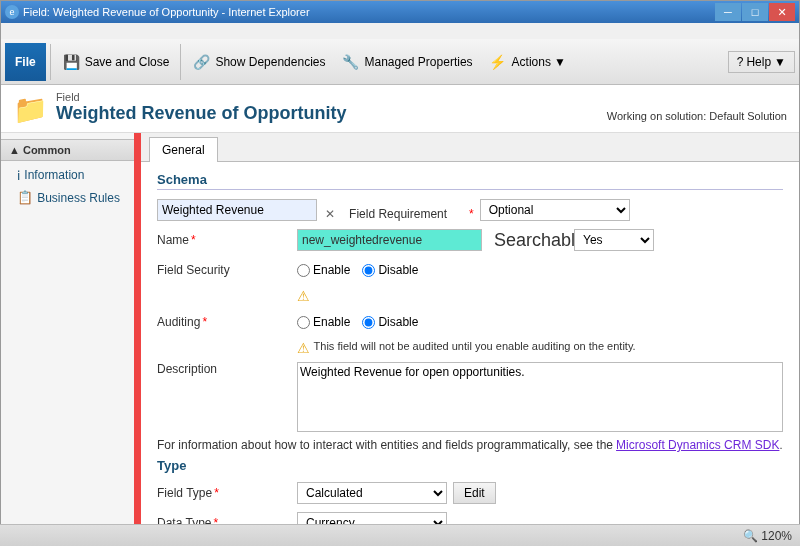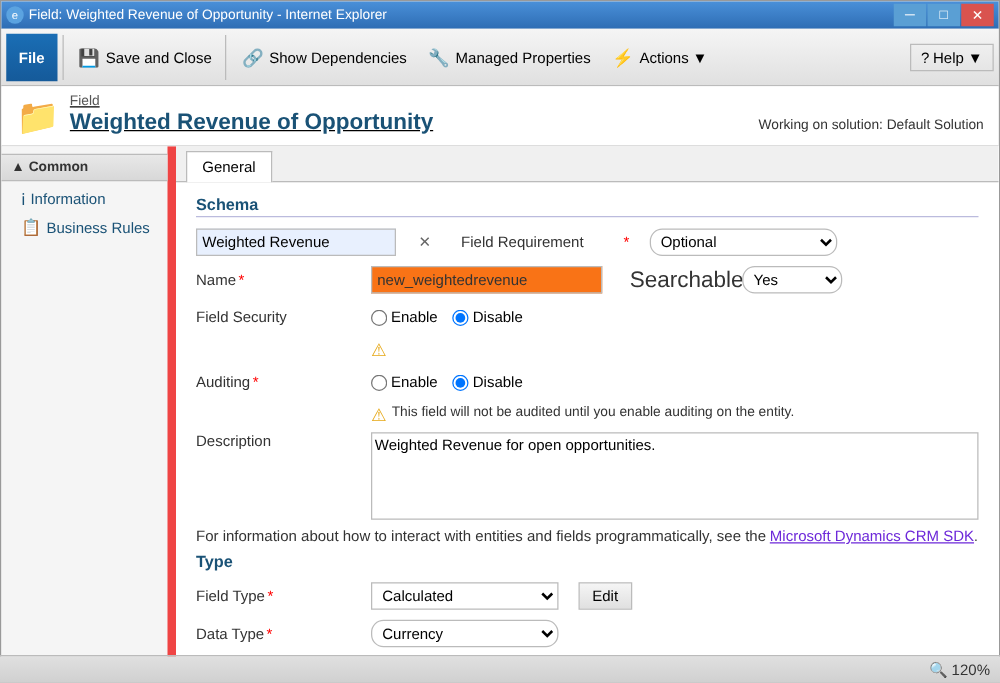--- a/index.html
+++ b/index.html
@@ -25,20 +25,21 @@
 
     
     .toolbar {
       background: linear-gradient(to bottom, #f5f5f5, #e0e0e0);
       border-bottom: 1px solid #bbb;
       height: 46px;
       display: flex;
       align-items: center;
       padding: 16px 4px;
       gap: 2px;
+      margin-top: 16px;
     }
     .toolbar-file-btn {
       background: linear-gradient(to bottom, #1a6eb5, #155a9a);
       color: white;
       border: none;
       padding: 4px 10px;
       font-size: 12px;
       cursor: pointer;
       height: 38px;
       font-weight: bold;
@@ -79,21 +80,21 @@
     .page-header {
       background: white;
       padding: 6px 12px;
       display: flex;
       align-items: flex-start;
       justify-content: space-between;
       border-bottom: 1px solid #ddd;
     }
     .page-header-left { display: flex; align-items: flex-start; gap: 8px; }
     .folder-icon { font-size: 28px; color: #f0a030; margin-top: 2px; }
-    .page-title-area { display: flex; flex-direction: column; text-decoration: underline; }
+    .page-title-area { display: flex; flex-direction: column; }
     .page-entity-type { font-size: 11px; color: #555; }
     .page-entity-name { font-size: 18px; font-weight: bold; color: #1a5276; }
     .working-on { font-size: 11px; color: #333; align-self: flex-end; padding-bottom: 4px; }
 
     
     .content-area {
       display: flex;
       flex: 1;
       overflow: hidden;
     }
@@ -170,30 +171,30 @@
       margin-bottom: 6px;
       min-height: 24px;
     }
     .form-label {
       width: 140px;
       font-size: 12px;
       color: #333;
       flex-shrink: 0;
     }
     .form-label .required { color: red; margin-left: 2px; }
-    .form-control-group { display: flex; align-items: center; gap: 16px; flex: 1; }
+    .form-control-group { display: flex; align-items: flex-end; gap: 6px; flex: 1; }
 
     input[type="text"] {
       border: 1px solid #bbb;
       padding: 2px 4px;
       font-size: 12px;
       height: 22px;
     }
     .display-name-input { width: 160px; background: #e8f0fe; border-color: #7eb4ea; }
-    .name-input { width: 185px; background: #f97316; color: #333; }
+    .name-input { width: 185px; background: #5eead4; color: #333; }
     .clear-btn { background: none; border: none; cursor: pointer; color: #666; font-size: 12px; padding: 0 2px; }
 
     .radio-group { display: flex; align-items: center; gap: 12px; }
     .radio-item { display: flex; align-items: center; gap: 3px; cursor: pointer; }
     .radio-item input[type="radio"] { margin: 0; }
 
     .warning-row { display: flex; align-items: flex-start; gap: 4px; margin-bottom: 6px; padding-left: 140px; }
     .warning-icon { color: #e6a817; font-size: 14px; flex-shrink: 0; }
     .warning-text { font-size: 11px; color: #333; }
     .warning-link { color: #1a5276; text-decoration: underline; cursor: pointer; }
@@ -214,21 +215,21 @@
     .type-section { margin-top: 4px; }
     .type-section-title { font-size: 13px; font-weight: bold; color: #1a5276; margin-bottom: 8px; }
 
     select {
       border: 1px solid #bbb;
       padding: 2px 4px;
       font-size: 12px;
       height: 22px;
       background: white;
     }
-    .data-type-select { width: 150px; border-radius: 10px; }
+    .data-type-select { width: 150px; }
     .field-type-select { width: 150px; }
     .precision-select { width: 440px; }
 
     .edit-btn {
       background: linear-gradient(to bottom, #f5f5f5, #e0e0e0);
       border: 1px solid #bbb;
       padding: 2px 10px;
       cursor: pointer;
       font-size: 12px;
       height: 22px;

